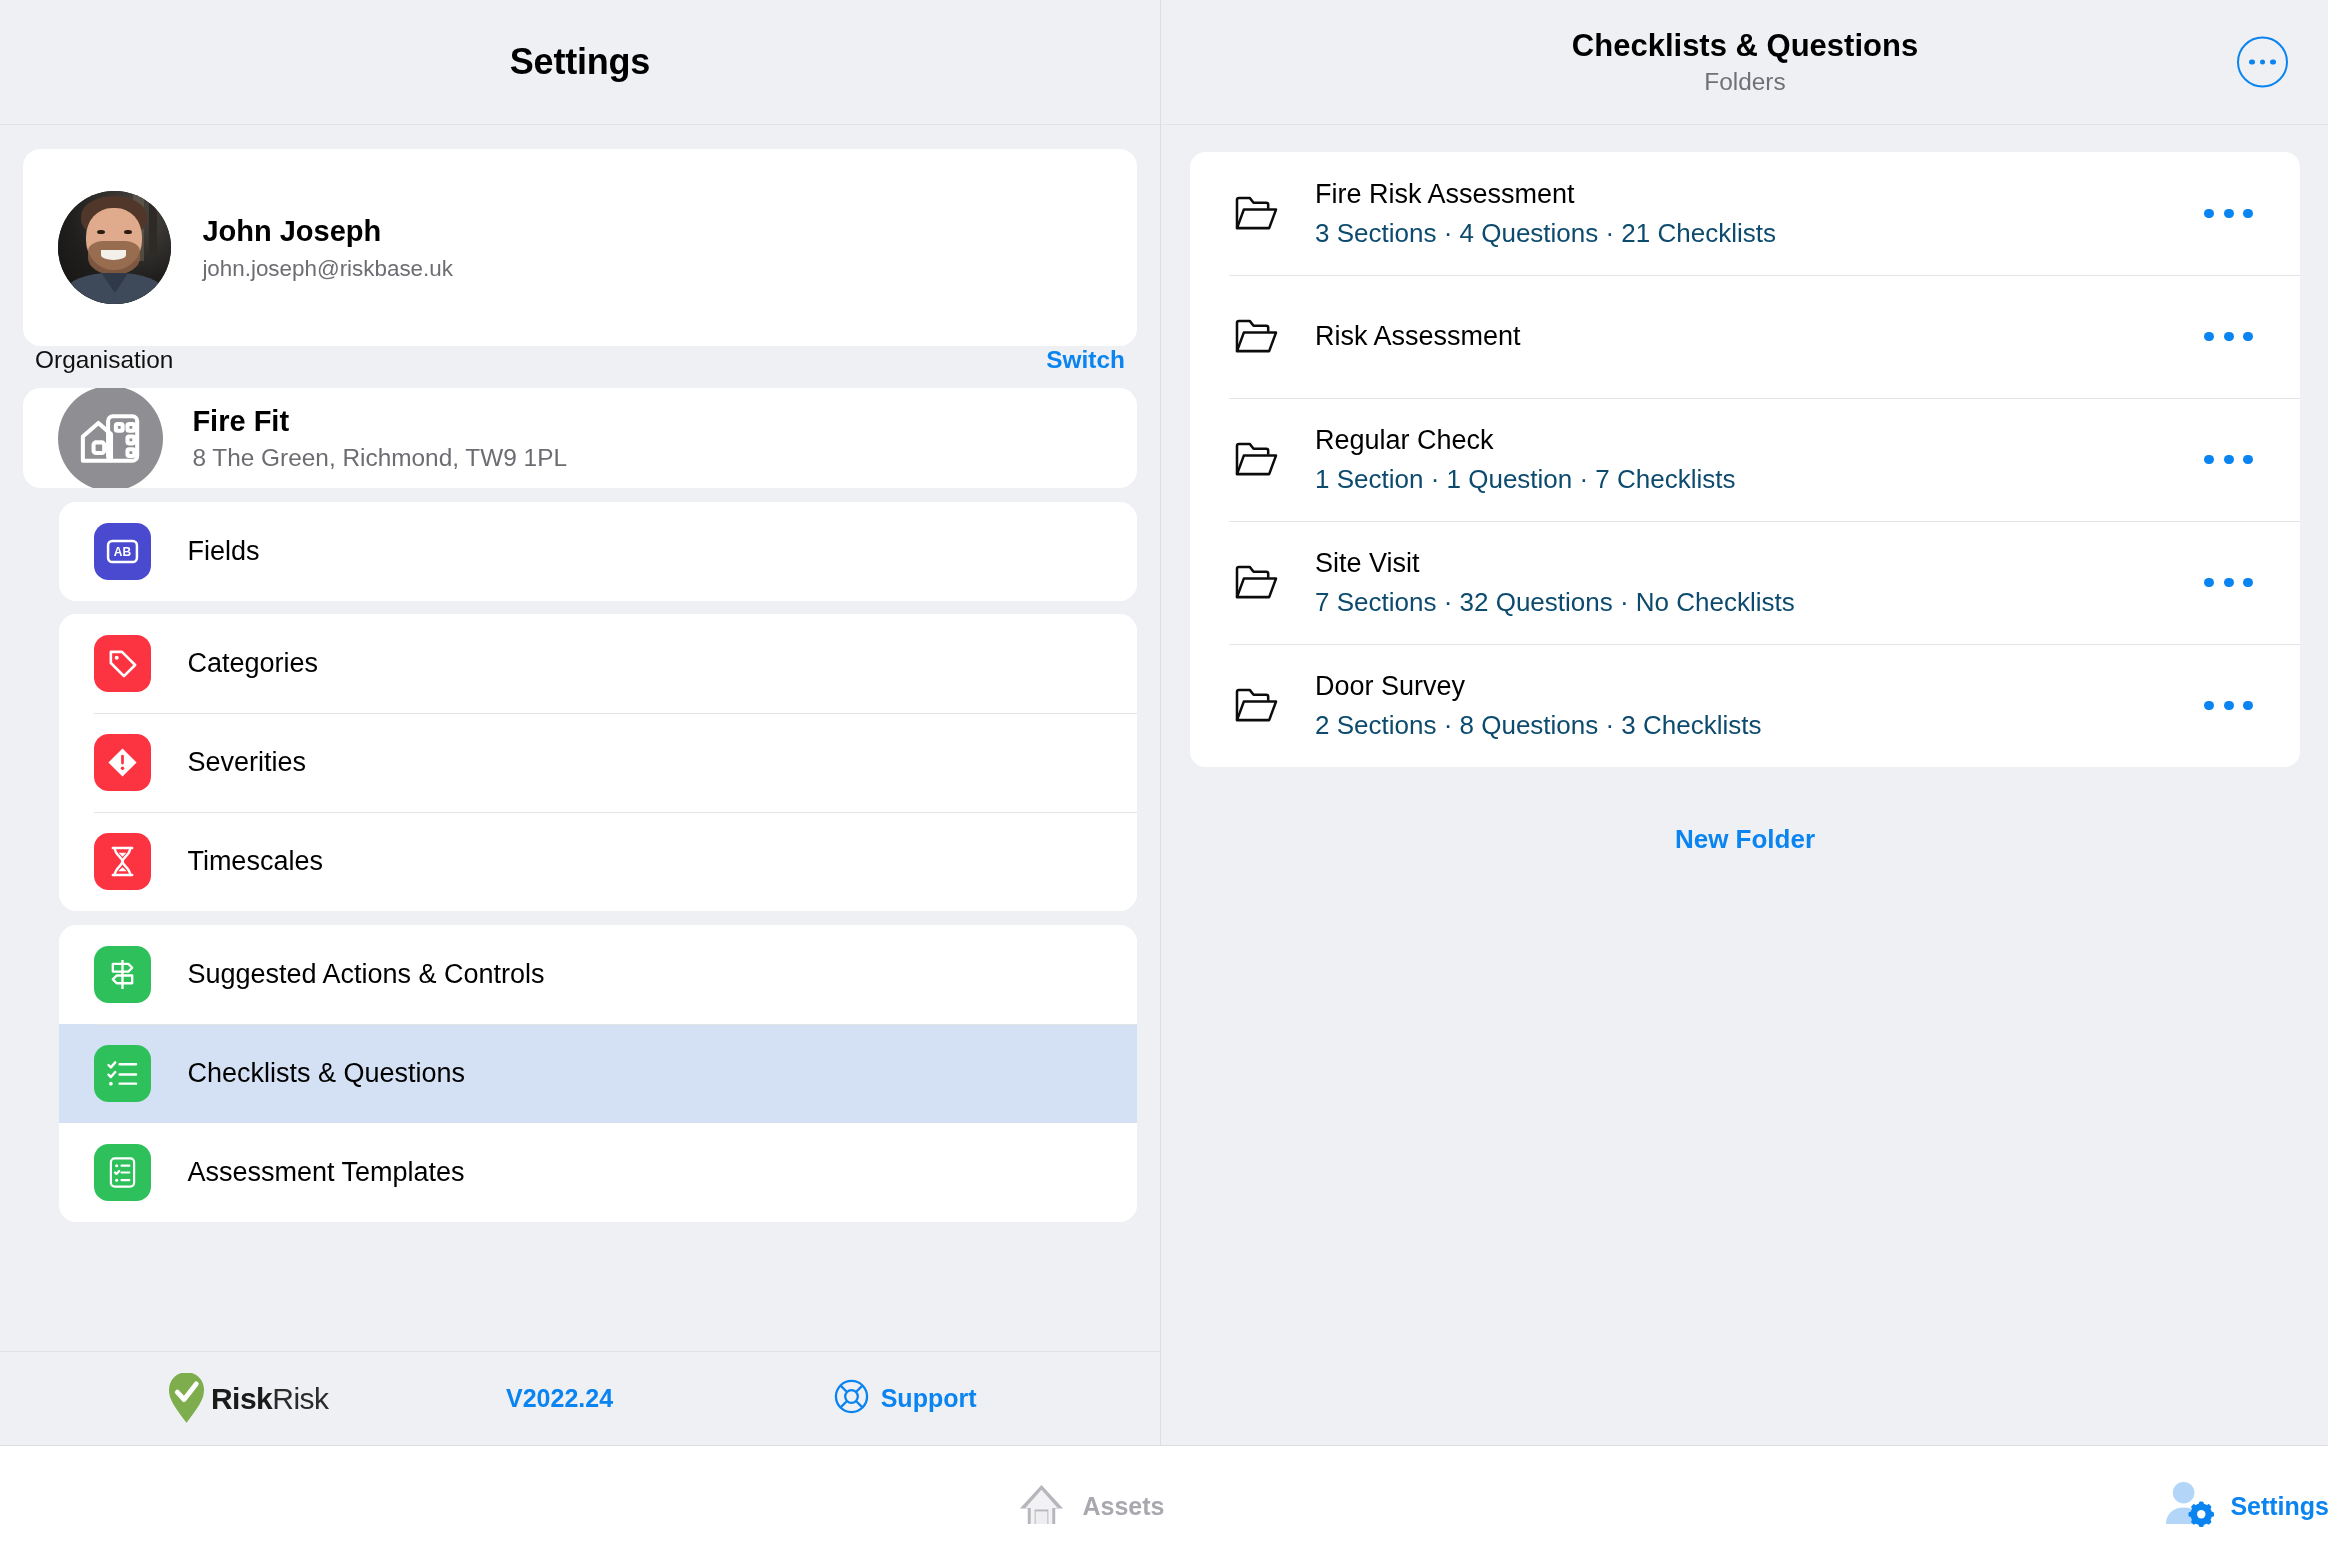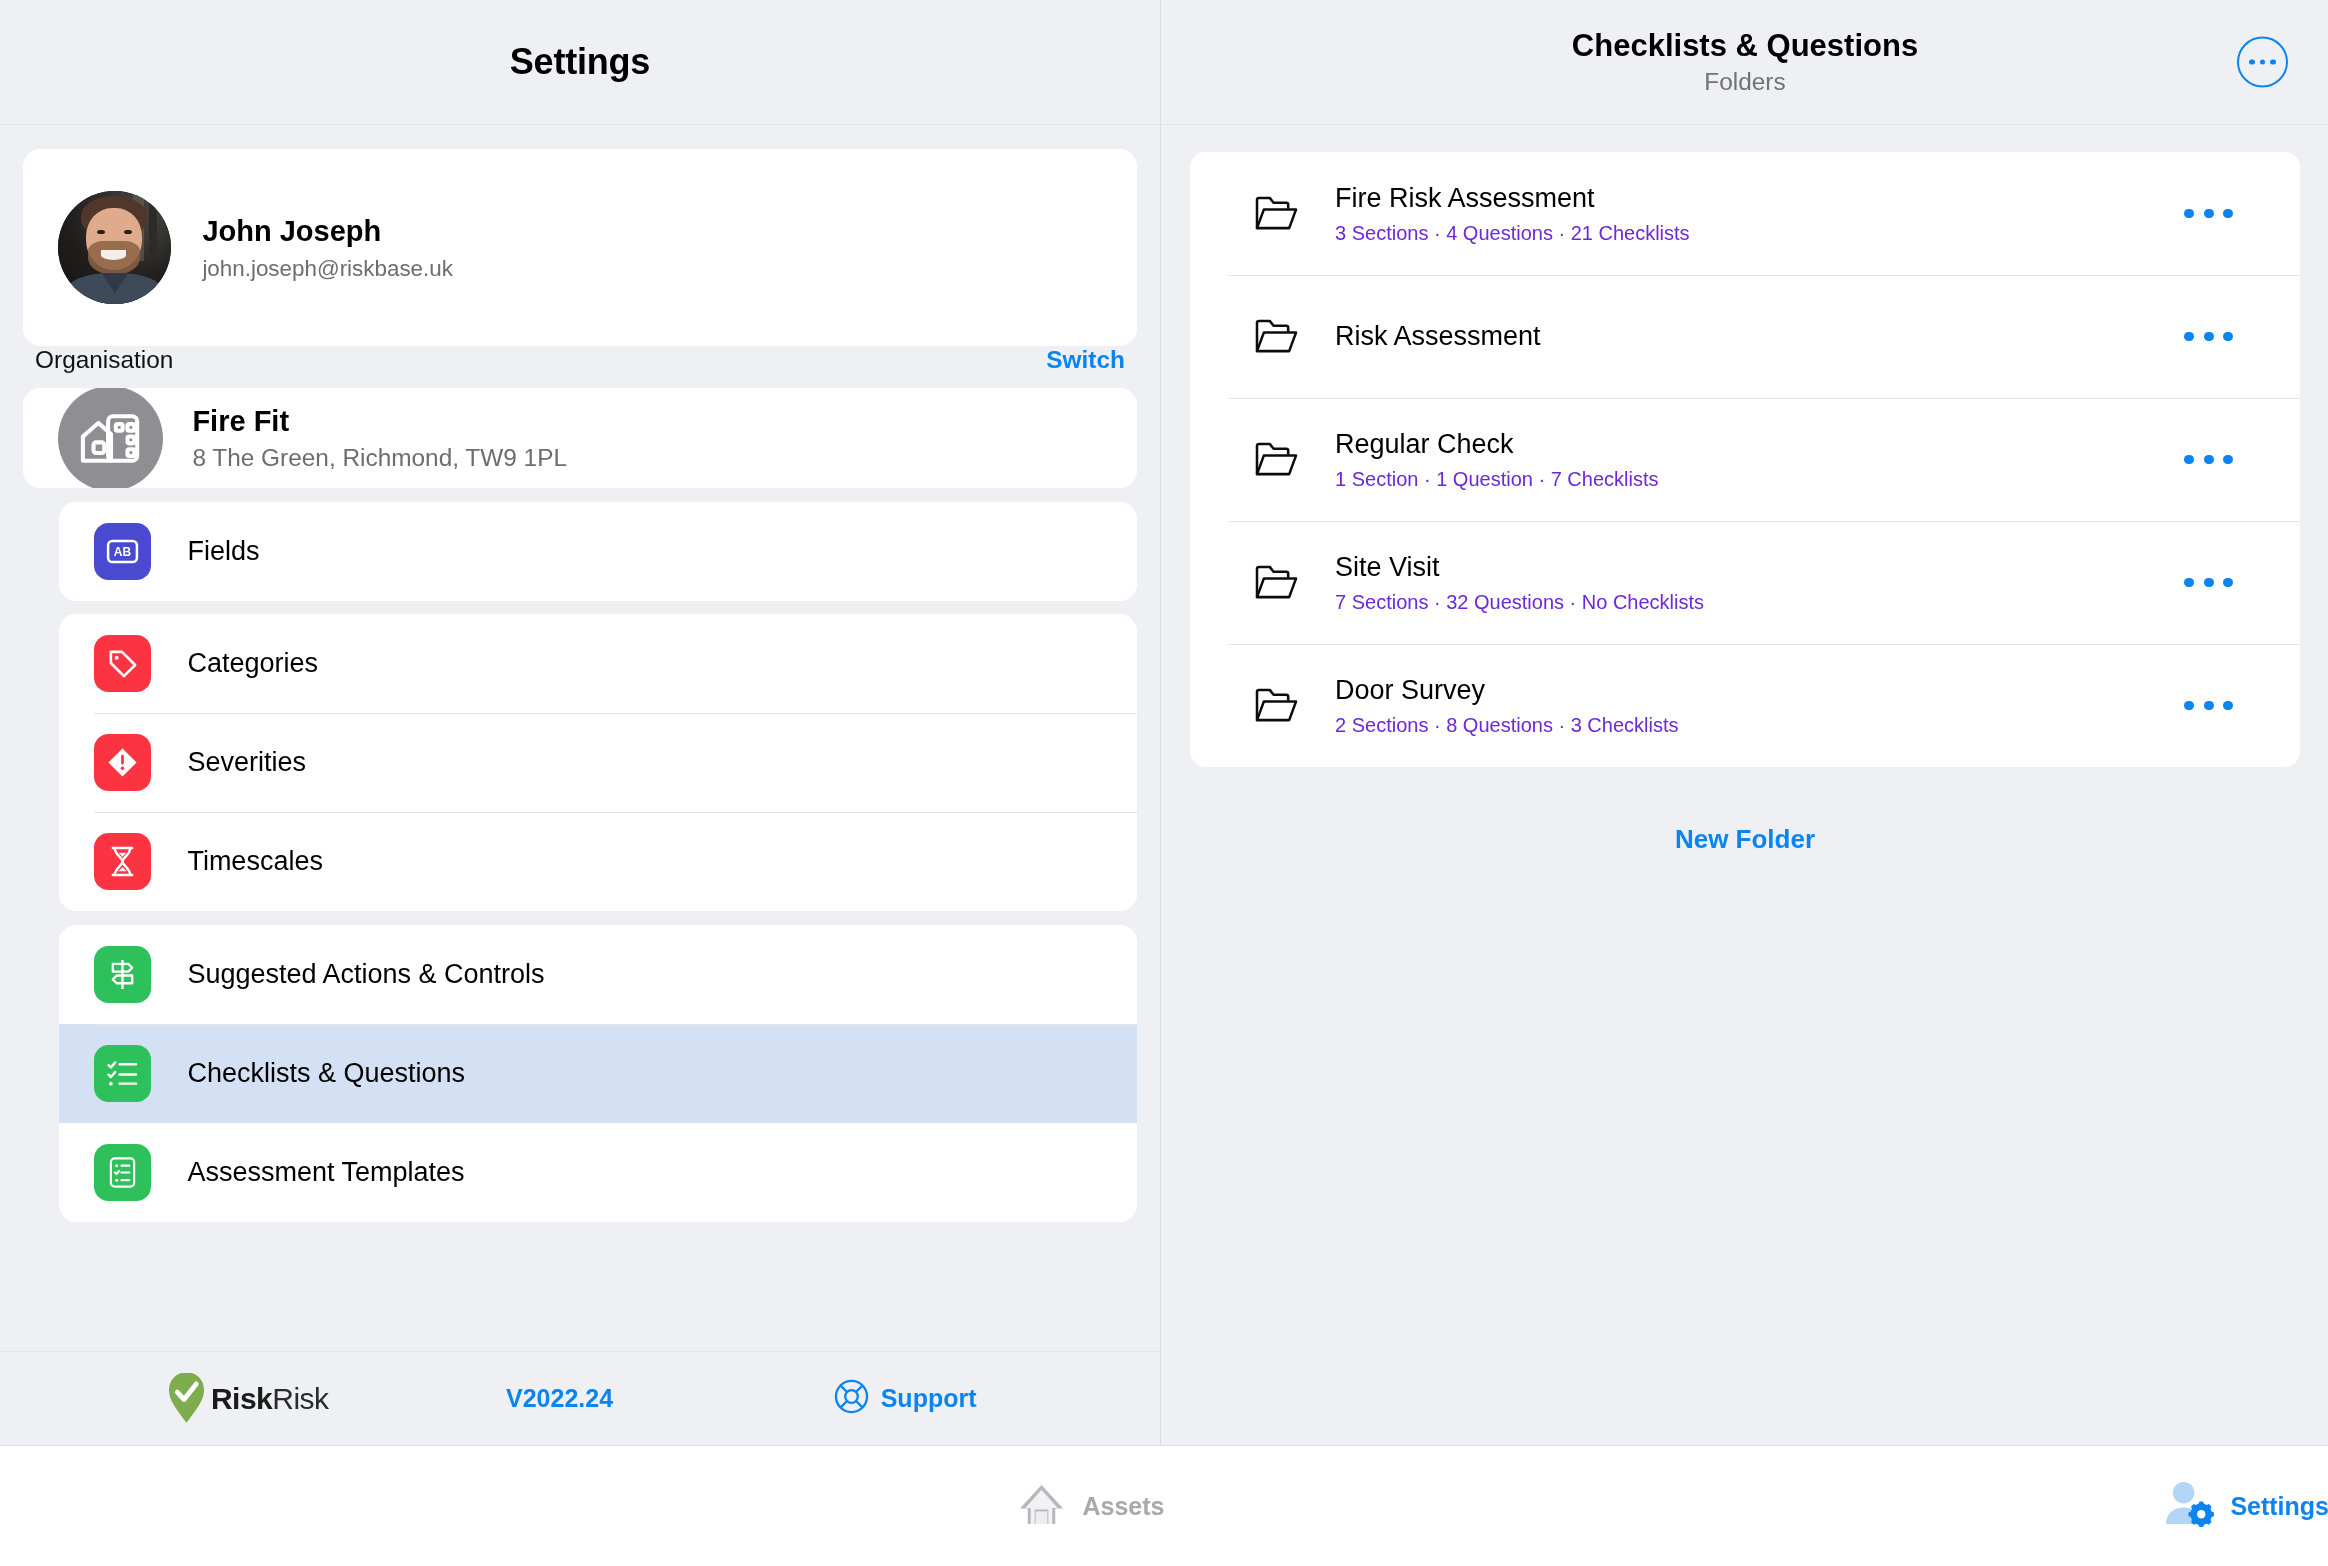--- a/index.html
+++ b/index.html
@@ -123,28 +123,28 @@
   .rh-sub{ font-size:24.4px; color:#707076; margin-top:3.9px; }
   .more-circle{
     position:absolute; right:41px; top:50%; transform:translateY(-50%);
     width:51px; height:51px; border-radius:50%;
     border:2.4px solid #0a84f0; display:flex; align-items:center; justify-content:center; gap:4.9px;
   }
   .more-circle i{ width:5.9px; height:5.9px; border-radius:50%; background:#0a84f0; display:block; }
 
   .right-body{ flex:1; padding:27px 29px 0 29px; overflow:hidden; }
   .folders-card{ background:#fff; border-radius:15.6px; overflow:hidden; }
-  .frow{ height:123px; display:flex; align-items:center; padding:0 59px; position:relative; }
+  .frow{ height:123px; display:flex; align-items:center; padding:0 39px; position:relative; }
   .frow + .frow::before{
     content:""; position:absolute; left:39px; right:0; top:0; height:1px; background:#e3e3e8;
   }
   .ficon{ flex:0 0 55px; width:55px; display:flex; align-items:center; justify-content:center; }
   .ftext{ margin-left:31px; flex:1; }
   .fname{ font-size:27px; color:#000; line-height:1.2; }
-  .fmeta{ font-size:20px; color:#6d28d9; margin-top:7.8px; }
+  .fmeta{ font-size:26px; color:#0c4a6e; margin-top:7.8px; }
   .fdots{ display:flex; gap:9.8px; padding:17.6px 7.8px; }
   .fdots i{ width:9.8px; height:9.8px; border-radius:50%; background:#0a84f0; display:block; }
 
   .new-folder{
     text-align:center; margin-top:57px; font-size:26px; font-weight:bold; color:#0a84f0;
   }
 
   
   .tabbar{
     height:121px; flex:0 0 121px; background:#fff;

